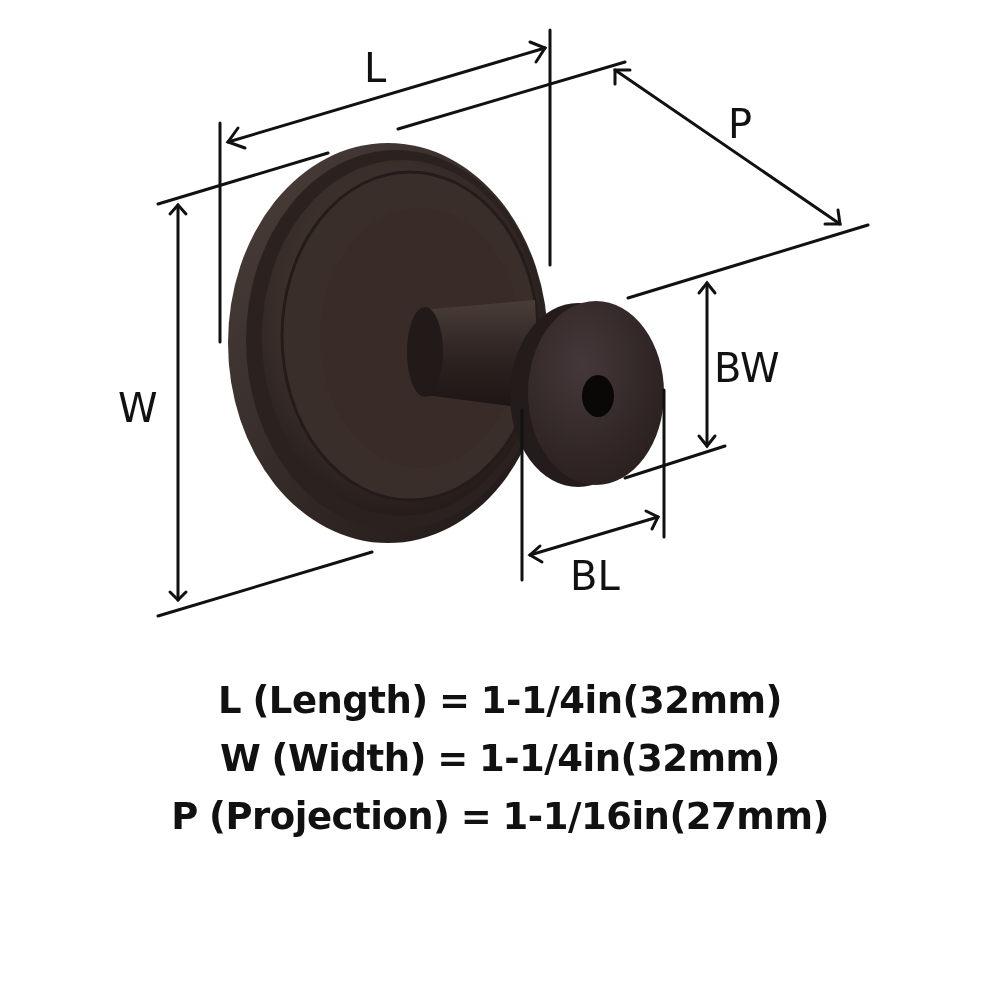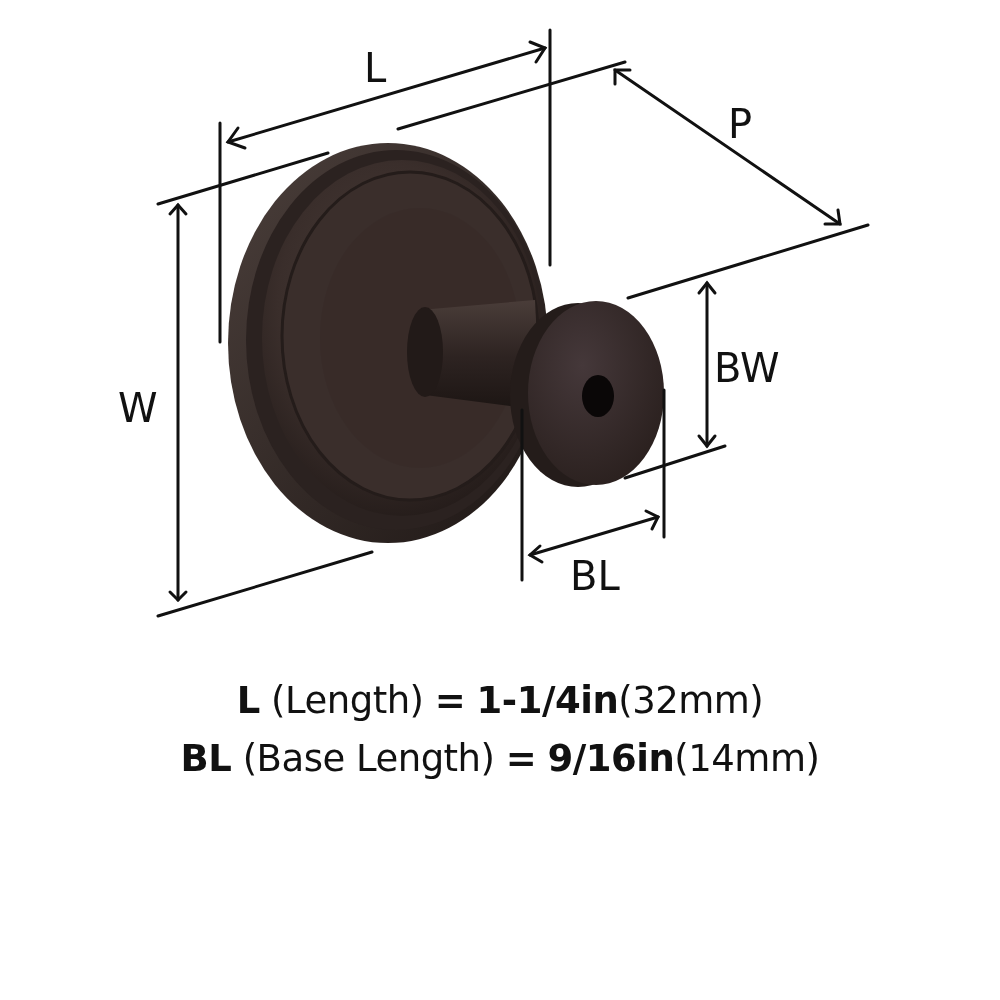--- a/index.html
+++ b/index.html
@@ -2,21 +2,21 @@
 <html><head>
 <meta charset="utf-8">
 <style>
   html, body { margin:0; padding:0; background:#ffffff; }
   body { width:1000px; height:1000px; position:relative; overflow:hidden; font-family:"Liberation Sans", sans-serif; color:#111; }
   #diagram { position:absolute; left:0; top:0; width:1000px; height:660px; }
   .dim-label { font-family:"DejaVu Sans", sans-serif; font-size:40px; fill:#111; }
   #specs { position:absolute; left:0; top:672px; width:1000px; text-align:center; }
   .spec-row { font-family:"DejaVu Sans", sans-serif; font-size:37px; line-height:58px; letter-spacing:-0.5px; color:#111; white-space:nowrap; }
   .spec-code, .spec-imp, .spec-eq { font-weight:bold; }
-  .spec-name, .spec-metric { font-weight:normal; }
+  .spec-name, .spec-metric { font-weight:bold; }
 </style>
 </head>
 <body>
 
 <svg id="diagram" viewBox="0 0 1000 660" xmlns="http://www.w3.org/2000/svg">
   <defs>
     <radialGradient id="plateGrad" cx="45%" cy="40%" r="65%">
       <stop offset="0%" stop-color="#4a3d39"></stop>
       <stop offset="60%" stop-color="#3a2e2b"></stop>
       <stop offset="100%" stop-color="#221a18"></stop>
@@ -99,18 +99,24 @@
 </svg>
 
 <div id="specs">
   <div class="spec-row">
     <span class="spec-code">L</span>
     <span class="spec-name">(Length)</span>
     <span class="spec-eq">=</span>
     <span class="spec-imp">1-1/4in</span><span class="spec-metric">(32mm)</span>
   </div>
   <div class="spec-row">
-    <span class="spec-code">BL</span>
-    <span class="spec-name">(Base Length)</span>
+    <span class="spec-code">W</span>
+    <span class="spec-name">(Width)</span>
     <span class="spec-eq">=</span>
-    <span class="spec-imp">9/16in</span><span class="spec-metric">(14mm)</span>
+    <span class="spec-imp">1-1/4in</span><span class="spec-metric">(32mm)</span>
+  </div>
+  <div class="spec-row">
+    <span class="spec-code">P</span>
+    <span class="spec-name">(Projection)</span>
+    <span class="spec-eq">=</span>
+    <span class="spec-imp">1-1/16in</span><span class="spec-metric">(27mm)</span>
   </div>
 </div>
 
 </body></html>

